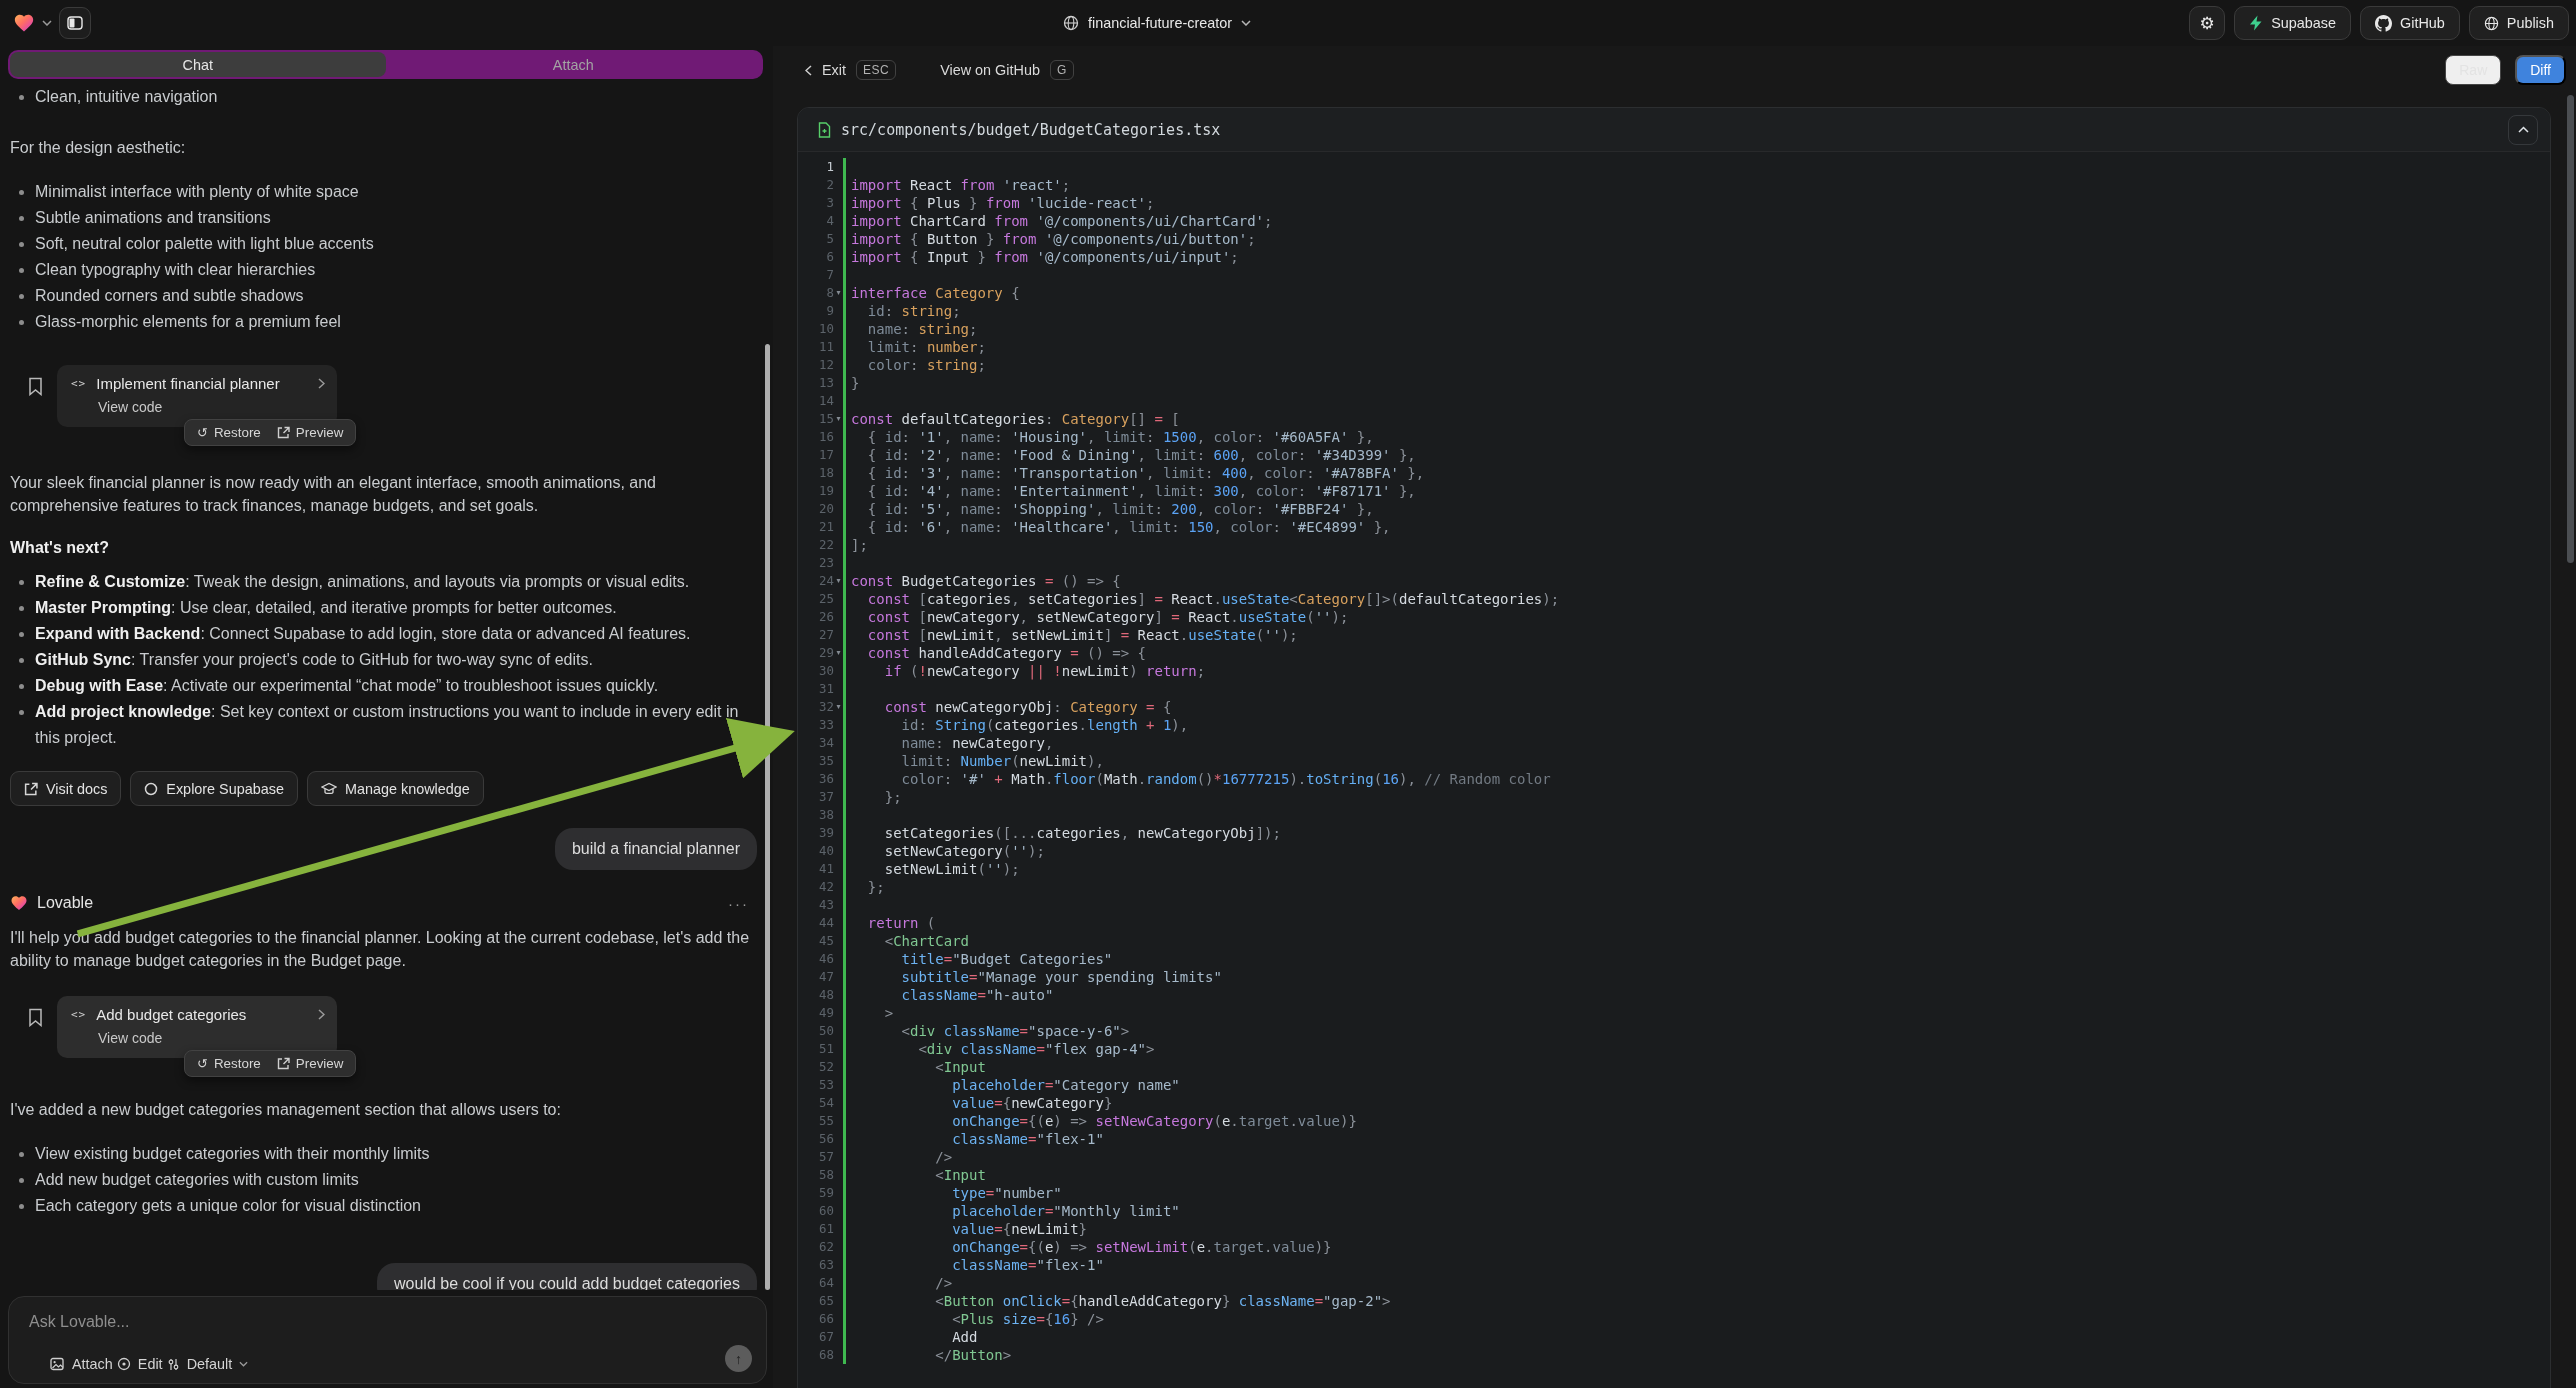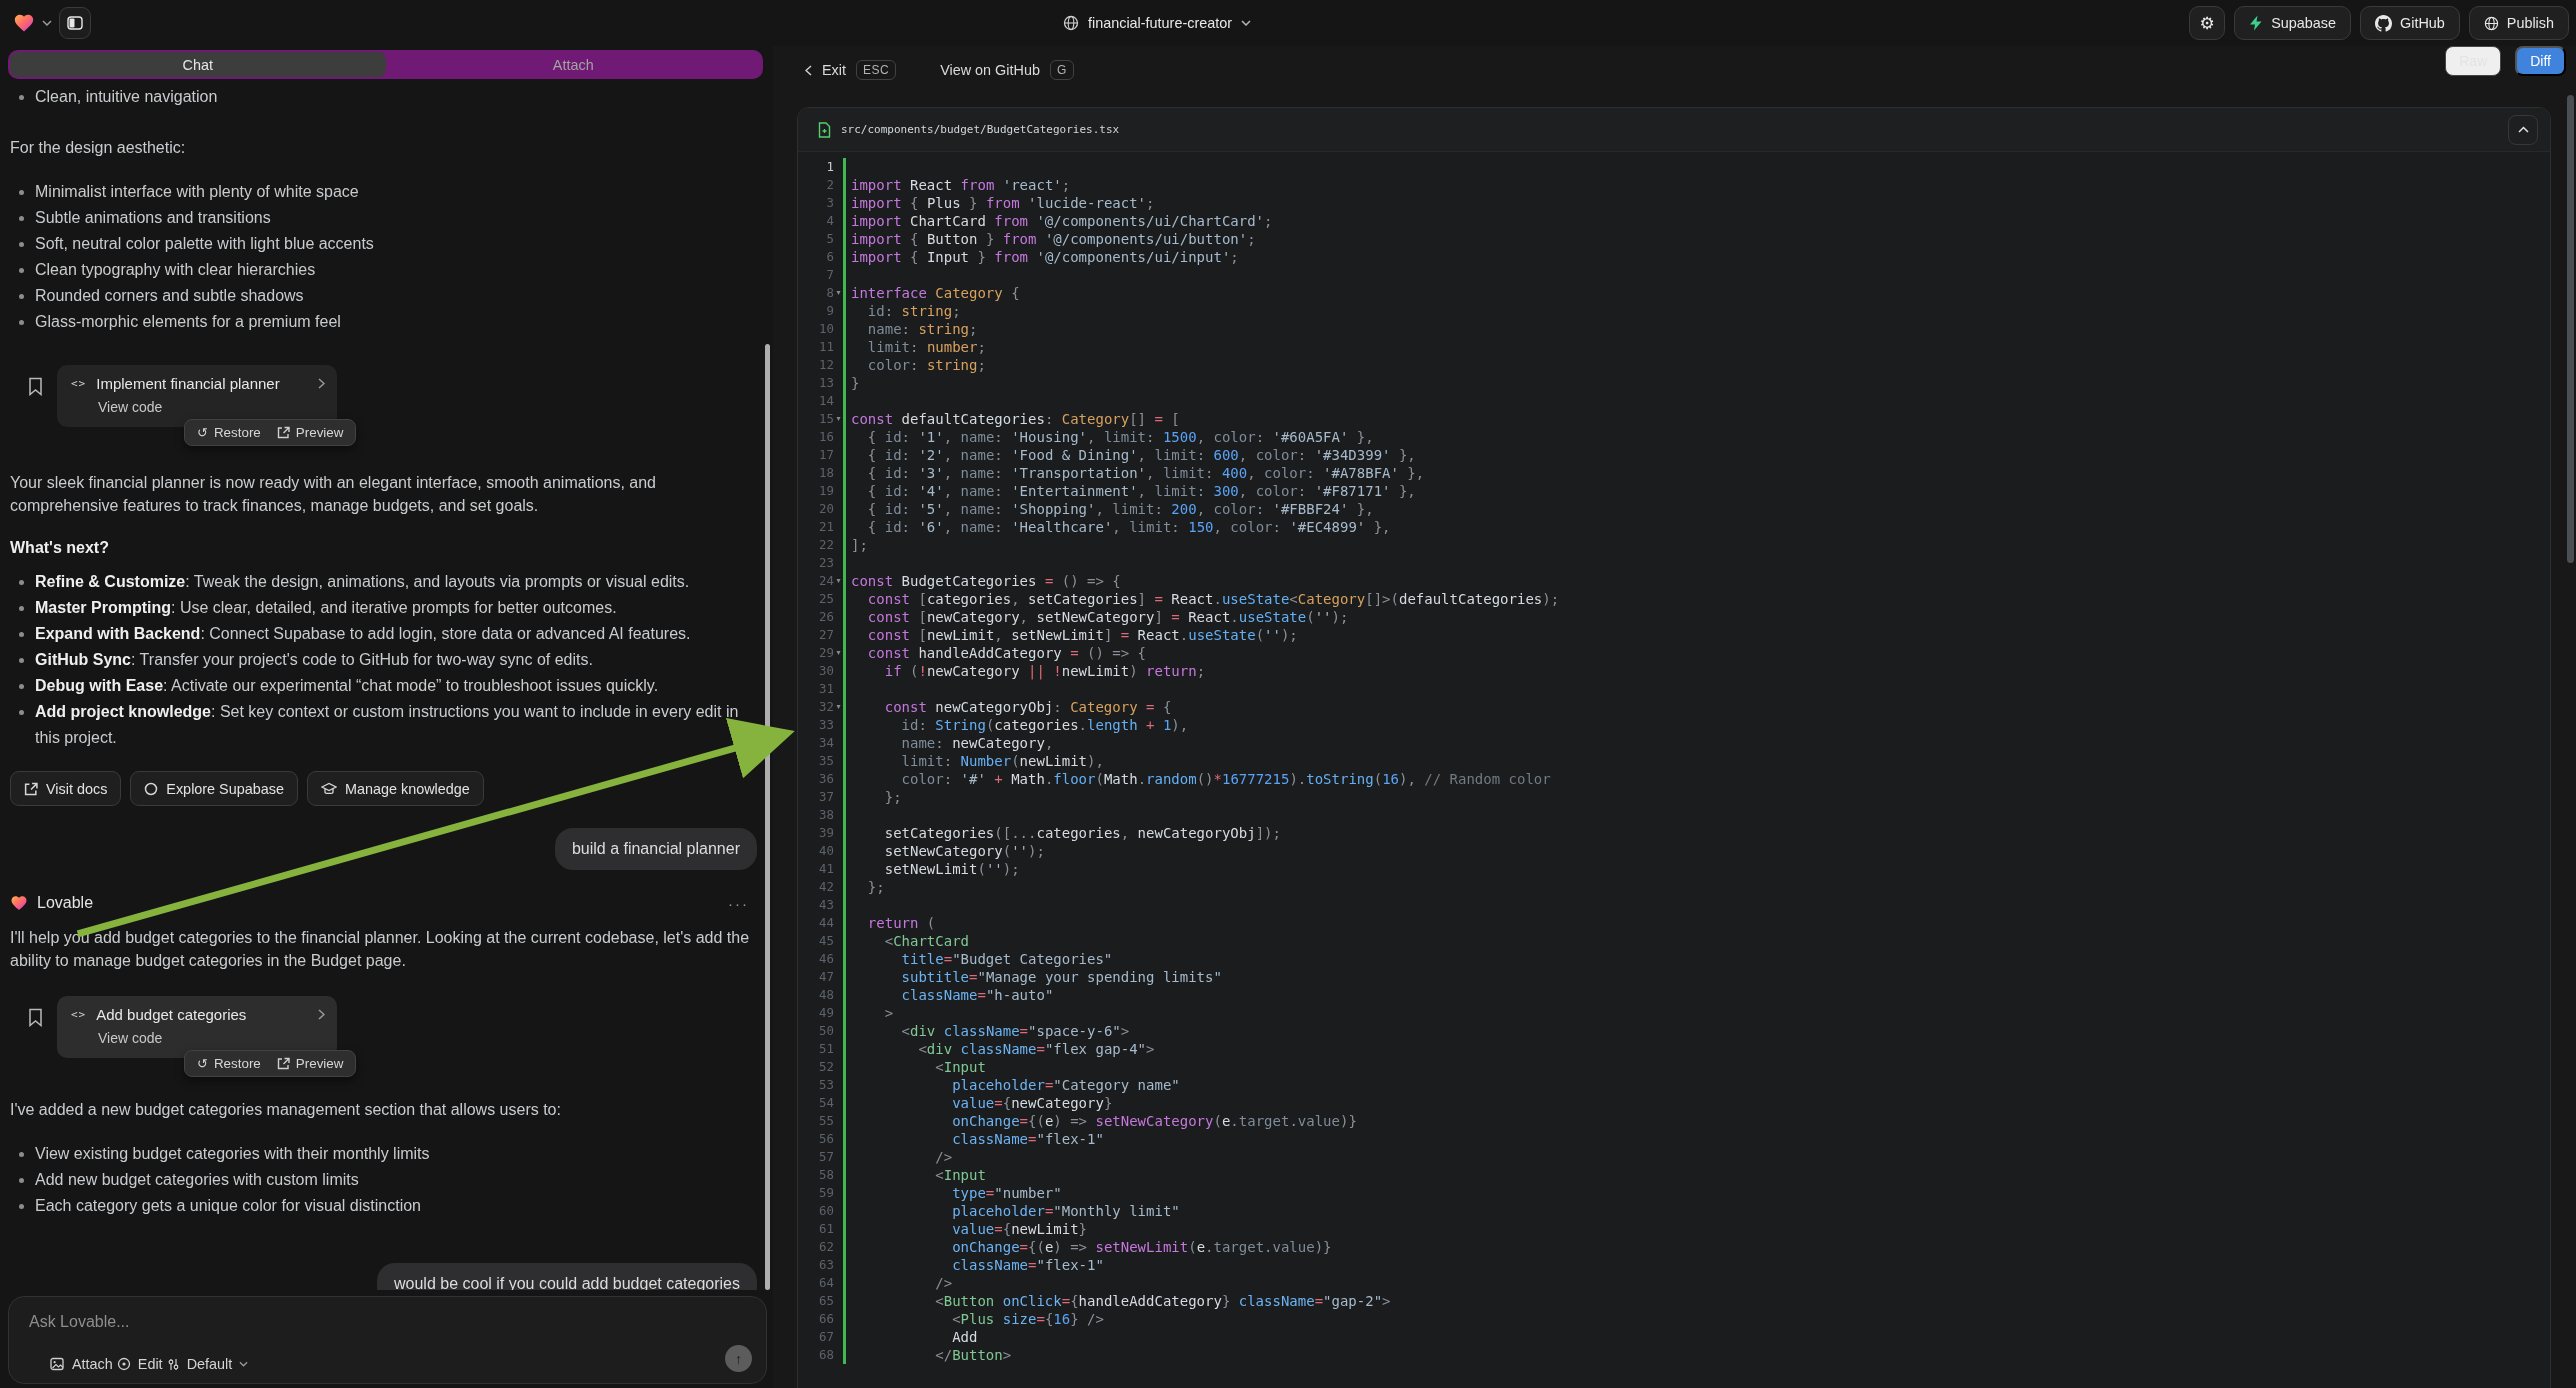--- a/index.html
+++ b/index.html
@@ -87,31 +87,31 @@
     cursor:pointer; }
 
   
   .code-panel { position:absolute; left:773px; top:46px; right:0; bottom:0; background:#181818; }
   .code-toolbar { position:absolute; left:0; right:0; top:0; height:48px; }
   .ct-left { position:absolute; left:32px; top:0; height:48px; display:flex; align-items:center; gap:10px;
     color:#dadada; font-size:14.4px; }
   .kbd { border:1px solid #414141; border-radius:6px; padding:2px 6px; font-size:12px; color:#b3b3b3;
     letter-spacing:0.5px; }
   .ct-gap { width:24px; }
-  .ct-right { position:absolute; right:10px; top:0; height:48px; display:flex; align-items:flex-start; gap:14px; }
+  .ct-right { position:absolute; right:10px; top:0; height:48px; display:flex; align-items:center; gap:14px; }
   .raw-btn { height:30px; padding:0 13px; border:1px solid #454545; border-radius:8px; color:#e3e3e3;
     font-size:14px; display:flex; align-items:center; cursor:pointer; }
   .diff-btn { height:30px; padding:0 13px; border-radius:8px; background:#3f83dd; color:#fff; font-size:14px;
     display:flex; align-items:center; cursor:pointer; }
 
   .file-card { position:absolute; left:24px; right:25px; top:61px; bottom:-20px; border:1px solid #2c2e30;
     border-radius:12px; background:#1a1c1e; overflow:hidden; }
   .file-head { position:absolute; left:0; right:0; top:0; height:44px; background:#1d1f21;
     border-bottom:1px solid #28292b; display:flex; align-items:center; padding:0 12px 0 20px; }
-  .file-path { margin-left:10px; font-family:"DejaVu Sans Mono", monospace; font-size:11px; color:#d2d8dd; }
+  .file-path { margin-left:10px; font-family:"DejaVu Sans Mono", monospace; font-size:15px; color:#d2d8dd; }
   .collapse-btn { margin-left:auto; width:30px; height:30px; border:1px solid #35383b; border-radius:8px;
     display:flex; align-items:center; justify-content:center; cursor:pointer; }
 
   .code-area { position:absolute; left:0; right:0; top:44px; bottom:0; padding-top:6px; overflow:hidden;
     background:#1a1c1e; }
   .cl { display:flex; height:18px; }
   .ln { width:36px; text-align:right; font-family:"DejaVu Sans Mono", monospace; font-size:12.4px; color:#5c636a;
     line-height:18px; }
   .ln.act { color:#c6ccd2; }
   .fz { width:9px; text-align:center; font-size:8px; color:#848b93; line-height:18px; }

